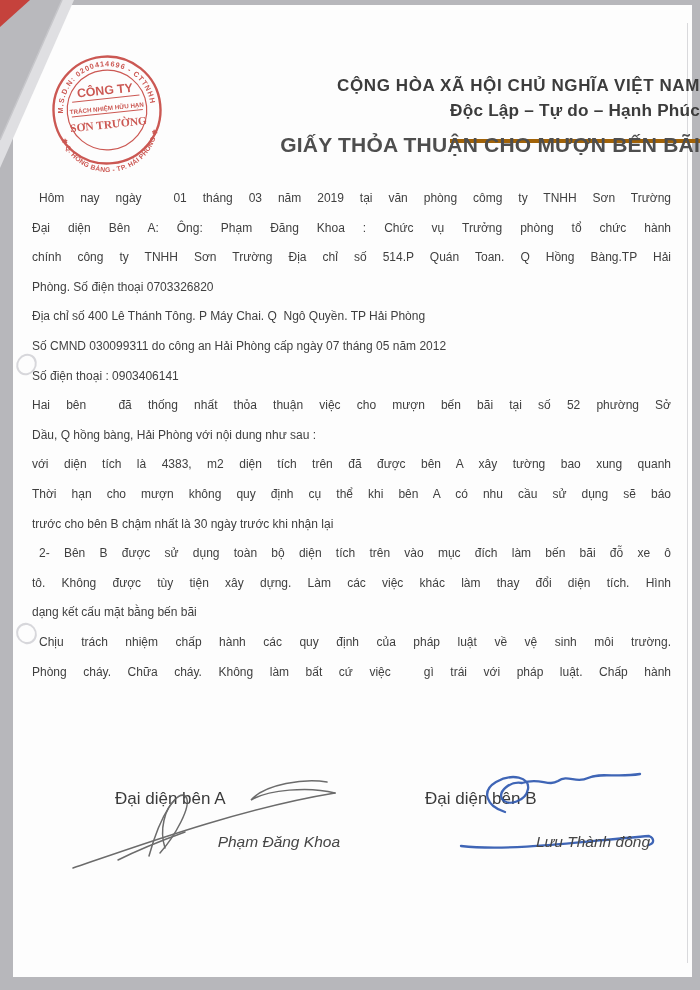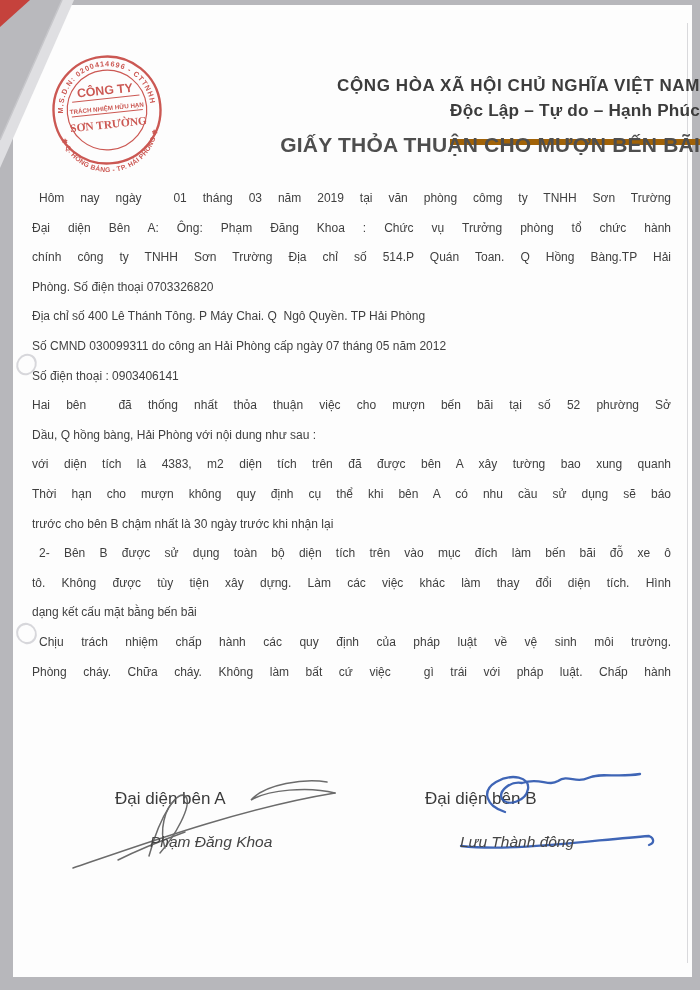--- a/index.html
+++ b/index.html
@@ -14,21 +14,21 @@
   }
   .right-edge{
     position:absolute;left:674px;top:18px;width:1px;height:940px;
     background:#d9d9dc;
   }
   .hdr{
     position:absolute;left:67px;width:620px;text-align:right;color:#3c3c3c;
   }
   .hdr-line1{top:71px;font-size:17px;font-weight:bold;letter-spacing:0.6px}
   .hdr-motto{top:95px;font-size:17.2px;font-weight:bold;letter-spacing:0.2px}
-  .hdr-motto span{border-bottom:6px solid #a16207;padding-bottom:19px}
+  .hdr-motto span{border-bottom:4px solid #a16207;padding-bottom:19px}
   .doc-title{top:128px;font-size:21px;font-weight:bold;color:#4e4e4e;letter-spacing:0.2px}
   .doc-body{
     position:absolute;left:19px;top:179px;width:639px;
     font-size:12px;line-height:29.6px;color:#3f3f3f;
   }
   .ln{white-space:pre-wrap;height:29.6px;text-justify:inter-word}
   .j{text-align:justify;text-align-last:justify}
   .ind{padding-left:7px}
   .stamp{
     position:absolute;left:30px;top:41px;width:128px;height:128px;opacity:0.88;
@@ -38,21 +38,21 @@
     position:absolute;left:3px;width:17px;height:17px;border-radius:50%;
     border:2px solid #d0d0d5;opacity:0.85;background:transparent;
   }
   .punch-1{top:349px;transform:rotate(-14deg) skewX(-6deg)}
   .punch-2{top:618px;transform:rotate(10deg) skewX(4deg)}
   .sig-svg{position:absolute;left:0;top:755px;width:679px;height:135px}
   .sig-label{position:absolute;top:784px;font-size:17px;color:#3b3b3b}
   .sig-label-a{left:102px}
   .sig-label-b{left:412px}
   .sig-name{
-    position:absolute;top:828px;width:190px;text-align:left;
+    position:absolute;top:828px;width:190px;text-align:right;
     font-size:15.5px;font-style:italic;color:#454545;
   }
   .sig-name-a{left:137px}
   .sig-name-b{left:447px}
 </style>
 </head>
 <body>
 
 <div class="page">
 

